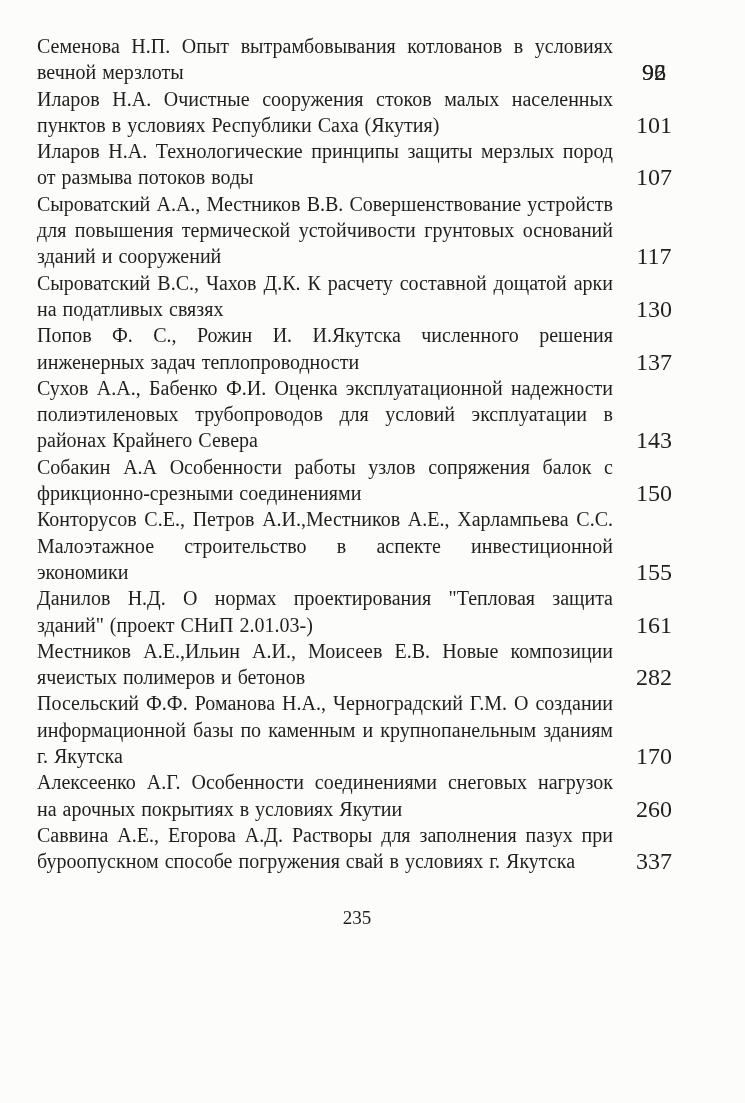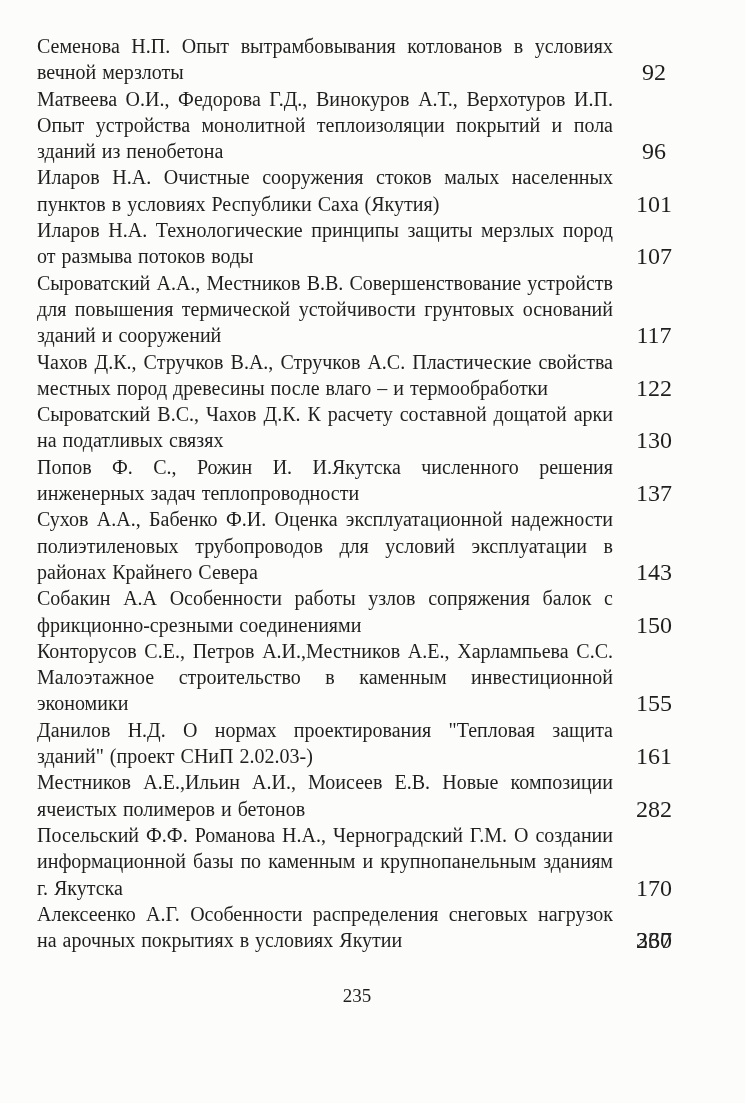--- a/index.html
+++ b/index.html
@@ -54,76 +54,72 @@
 <body>
 
 <div class="page">
   <div class="toc">
 
     <div class="entry">
       <span class="entry-text">Семенова Н.П. Опыт вытрамбовывания котлованов в условиях вечной мерзлоты</span>
       <span class="entry-page">92</span>
     </div>
     <div class="entry">
-      <span class="entry-text">Матвеева О.И., Федорова Г.Д., Винокуров А.Т., Верхотуров И.П. Опыт устройства монолитной теплоизоляции покрытий и пола зданий из пенобетона</span>
       <span class="entry-page">96</span>
     </div>
     <div class="entry">
       <span class="entry-text">Иларов Н.А. Очистные сооружения стоков малых населенных пунктов в условиях Республики Саха (Якутия)</span>
       <span class="entry-page">101</span>
     </div>
     <div class="entry">
       <span class="entry-text">Иларов Н.А. Технологические принципы защиты мерзлых пород от размыва потоков воды</span>
       <span class="entry-page">107</span>
     </div>
     <div class="entry">
       <span class="entry-text">Сыроватский А.А., Местников В.В. Совершенствование устройств для повышения термической устойчивости грунтовых оснований зданий и сооружений</span>
       <span class="entry-page">117</span>
-    </div>
-    <div class="entry">
-      <span class="entry-text">Чахов Д.К., Стручков В.А., Стручков А.С. Пластические свойства местных пород древесины после влаго – и термообработки</span>
-      <span class="entry-page">122</span>
     </div>
     <div class="entry">
       <span class="entry-text">Сыроватский В.С., Чахов Д.К. К расчету составной дощатой арки на податливых связях</span>
       <span class="entry-page">130</span>
     </div>
     <div class="entry">
       <span class="entry-text">Попов Ф. С., Рожин И. И.Якутска численного решения инженерных задач теплопроводности</span>
       <span class="entry-page">137</span>
     </div>
     <div class="entry">
       <span class="entry-text">Сухов А.А., Бабенко Ф.И. Оценка эксплуатационной надежности полиэтиленовых трубопроводов для условий эксплуатации в районах Крайнего Севера</span>
       <span class="entry-page">143</span>
     </div>
     <div class="entry">
       <span class="entry-text">Собакин А.А Особенности работы узлов сопряжения балок с фрикционно-срезными соединениями</span>
       <span class="entry-page">150</span>
     </div>
     <div class="entry">
-      <span class="entry-text">Конторусов С.Е., Петров А.И.,Местников А.Е., Харлампьева С.С. Малоэтажное строительство в каменным инвестиционной экономики</span>
+      <span class="entry-text">Конторусов С.Е., Петров А.И.,Местников А.Е., Харлампьева С.С. Малоэтажное строительство в аспекте инвестиционной экономики</span>
       <span class="entry-page">155</span>
     </div>
     <div class="entry">
-      <span class="entry-text">Данилов Н.Д. О нормах проектирования "Тепловая защита зданий" (проект СНиП 2.02.03-)</span>
+      <span class="entry-text">Данилов Н.Д. О нормах проектирования "Тепловая защита зданий" (проект СНиП 2.01.03-)</span>
       <span class="entry-page">161</span>
     </div>
     <div class="entry">
       <span class="entry-text">Местников А.Е.,Ильин А.И., Моисеев Е.В. Новые композиции ячеистых полимеров и бетонов</span>
       <span class="entry-page">282</span>
     </div>
     <div class="entry">
       <span class="entry-text">Посельский Ф.Ф. Романова Н.А., Черноградский Г.М. О создании информационной базы по каменным и крупнопанельным зданиям г. Якутска</span>
       <span class="entry-page">170</span>
     </div>
     <div class="entry">
-      <span class="entry-text">Алексеенко А.Г. Особенности распределения снеговых нагрузок на арочных покрытиях в условиях Якутии</span>
+      <span class="entry-text">Алексеенко А.Г. Особенности соединениями снеговых нагрузок на арочных покрытиях в условиях Якутии</span>
       <span class="entry-page">260</span>
     </div>
     <div class="entry">
+      <span class="entry-text">Саввина А.Е., Егорова А.Д. Растворы для заполнения пазух при буроопускном способе погружения свай в условиях г. Якутска</span>
       <span class="entry-page">337</span>
     </div>
 
   </div>
 
   <div class="footer">
     <span>235</span>
   </div>
 </div>
 

